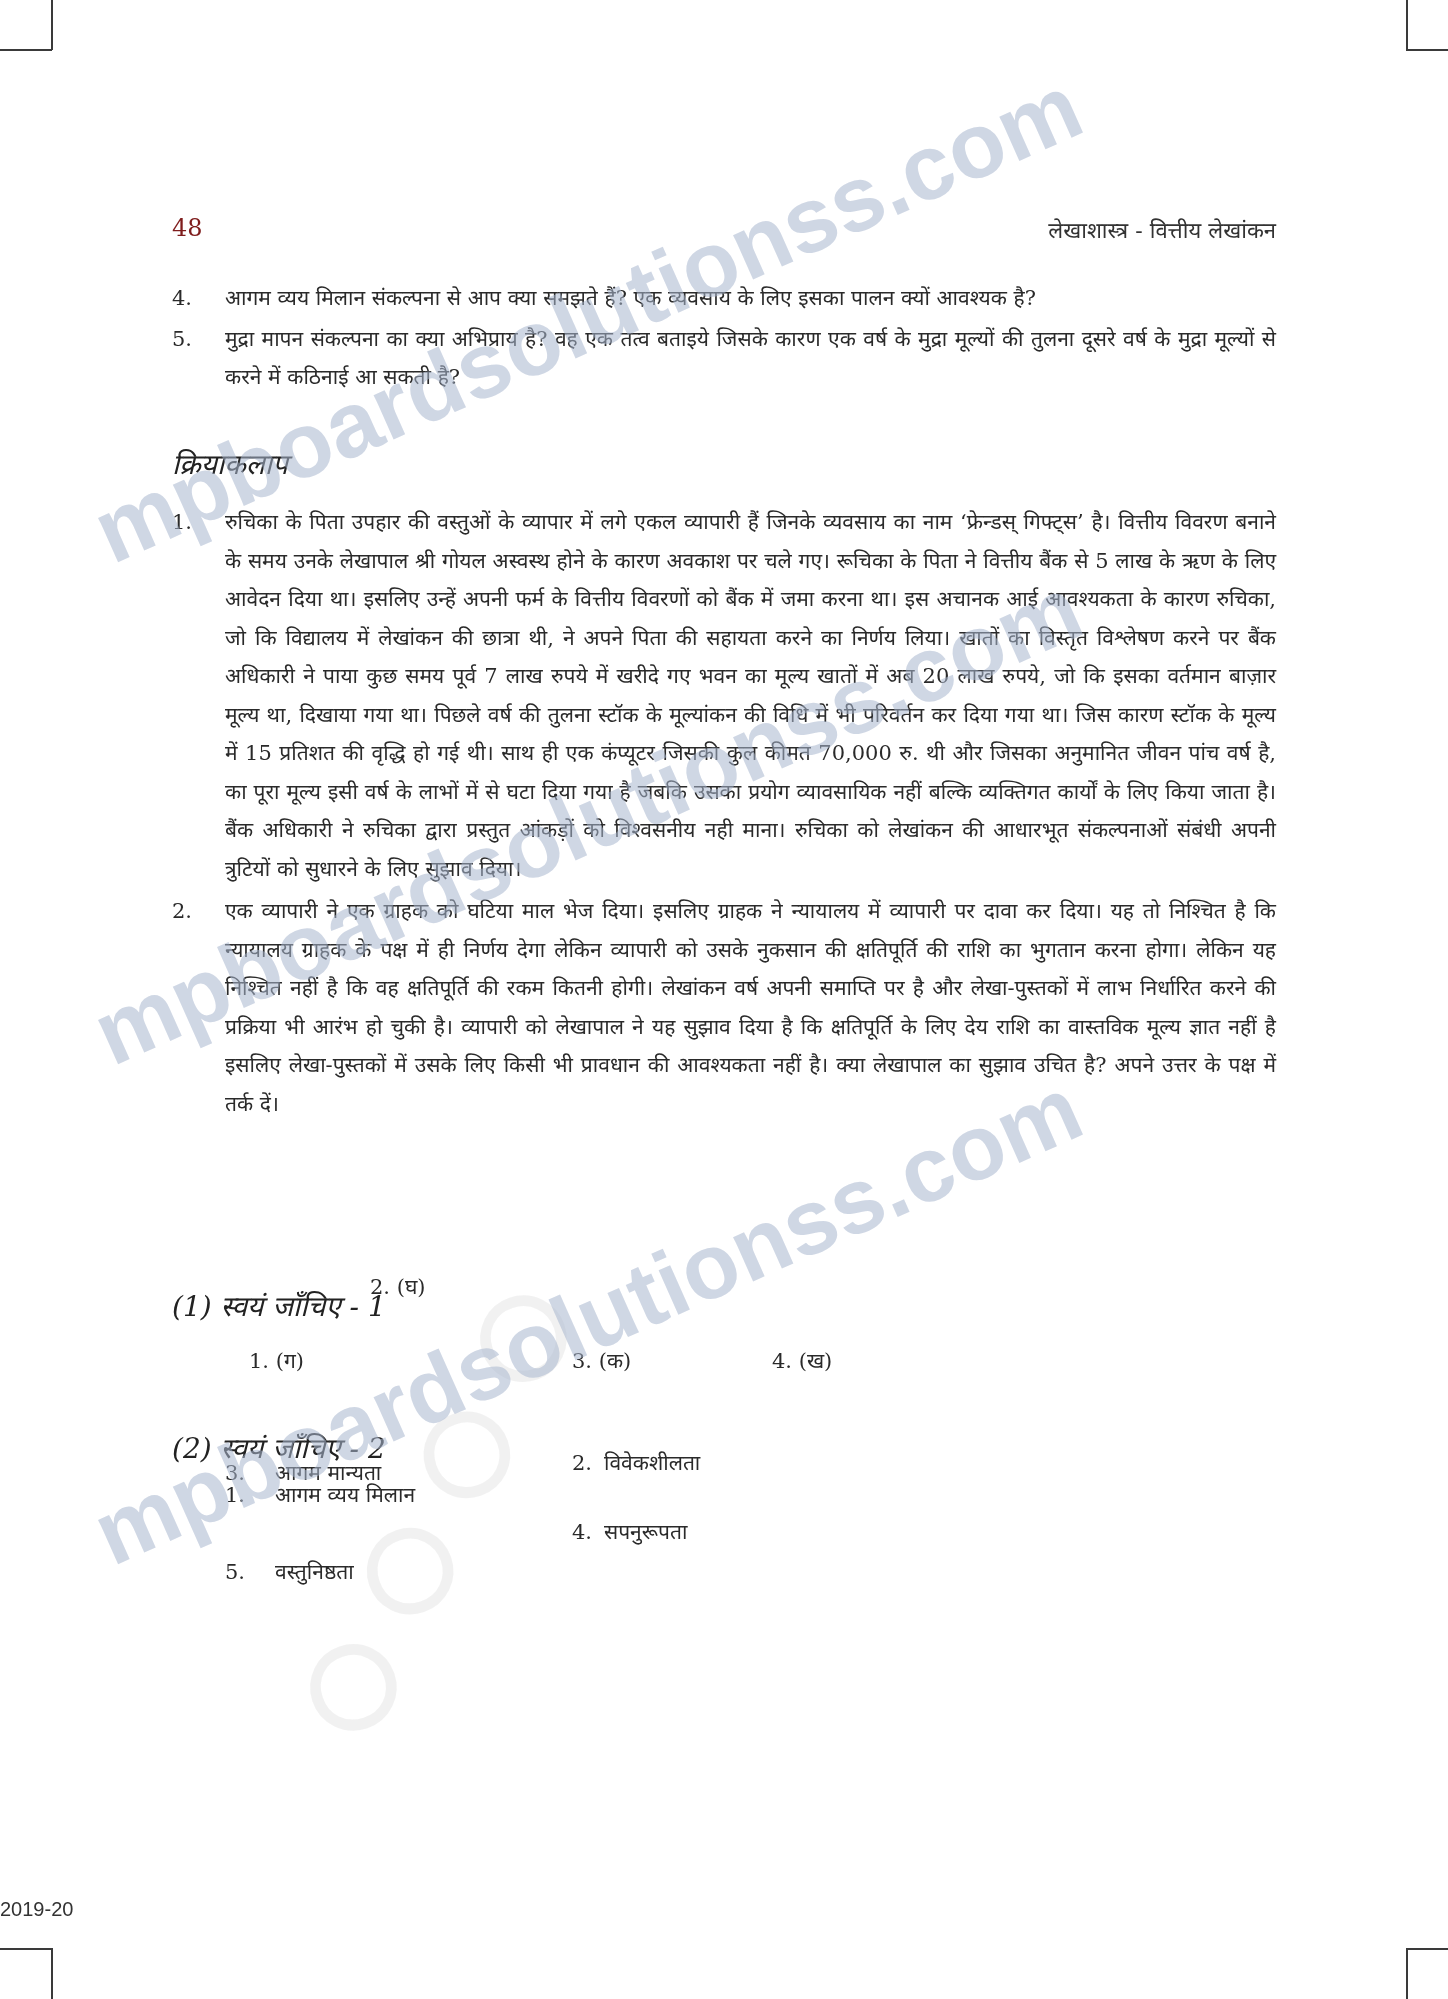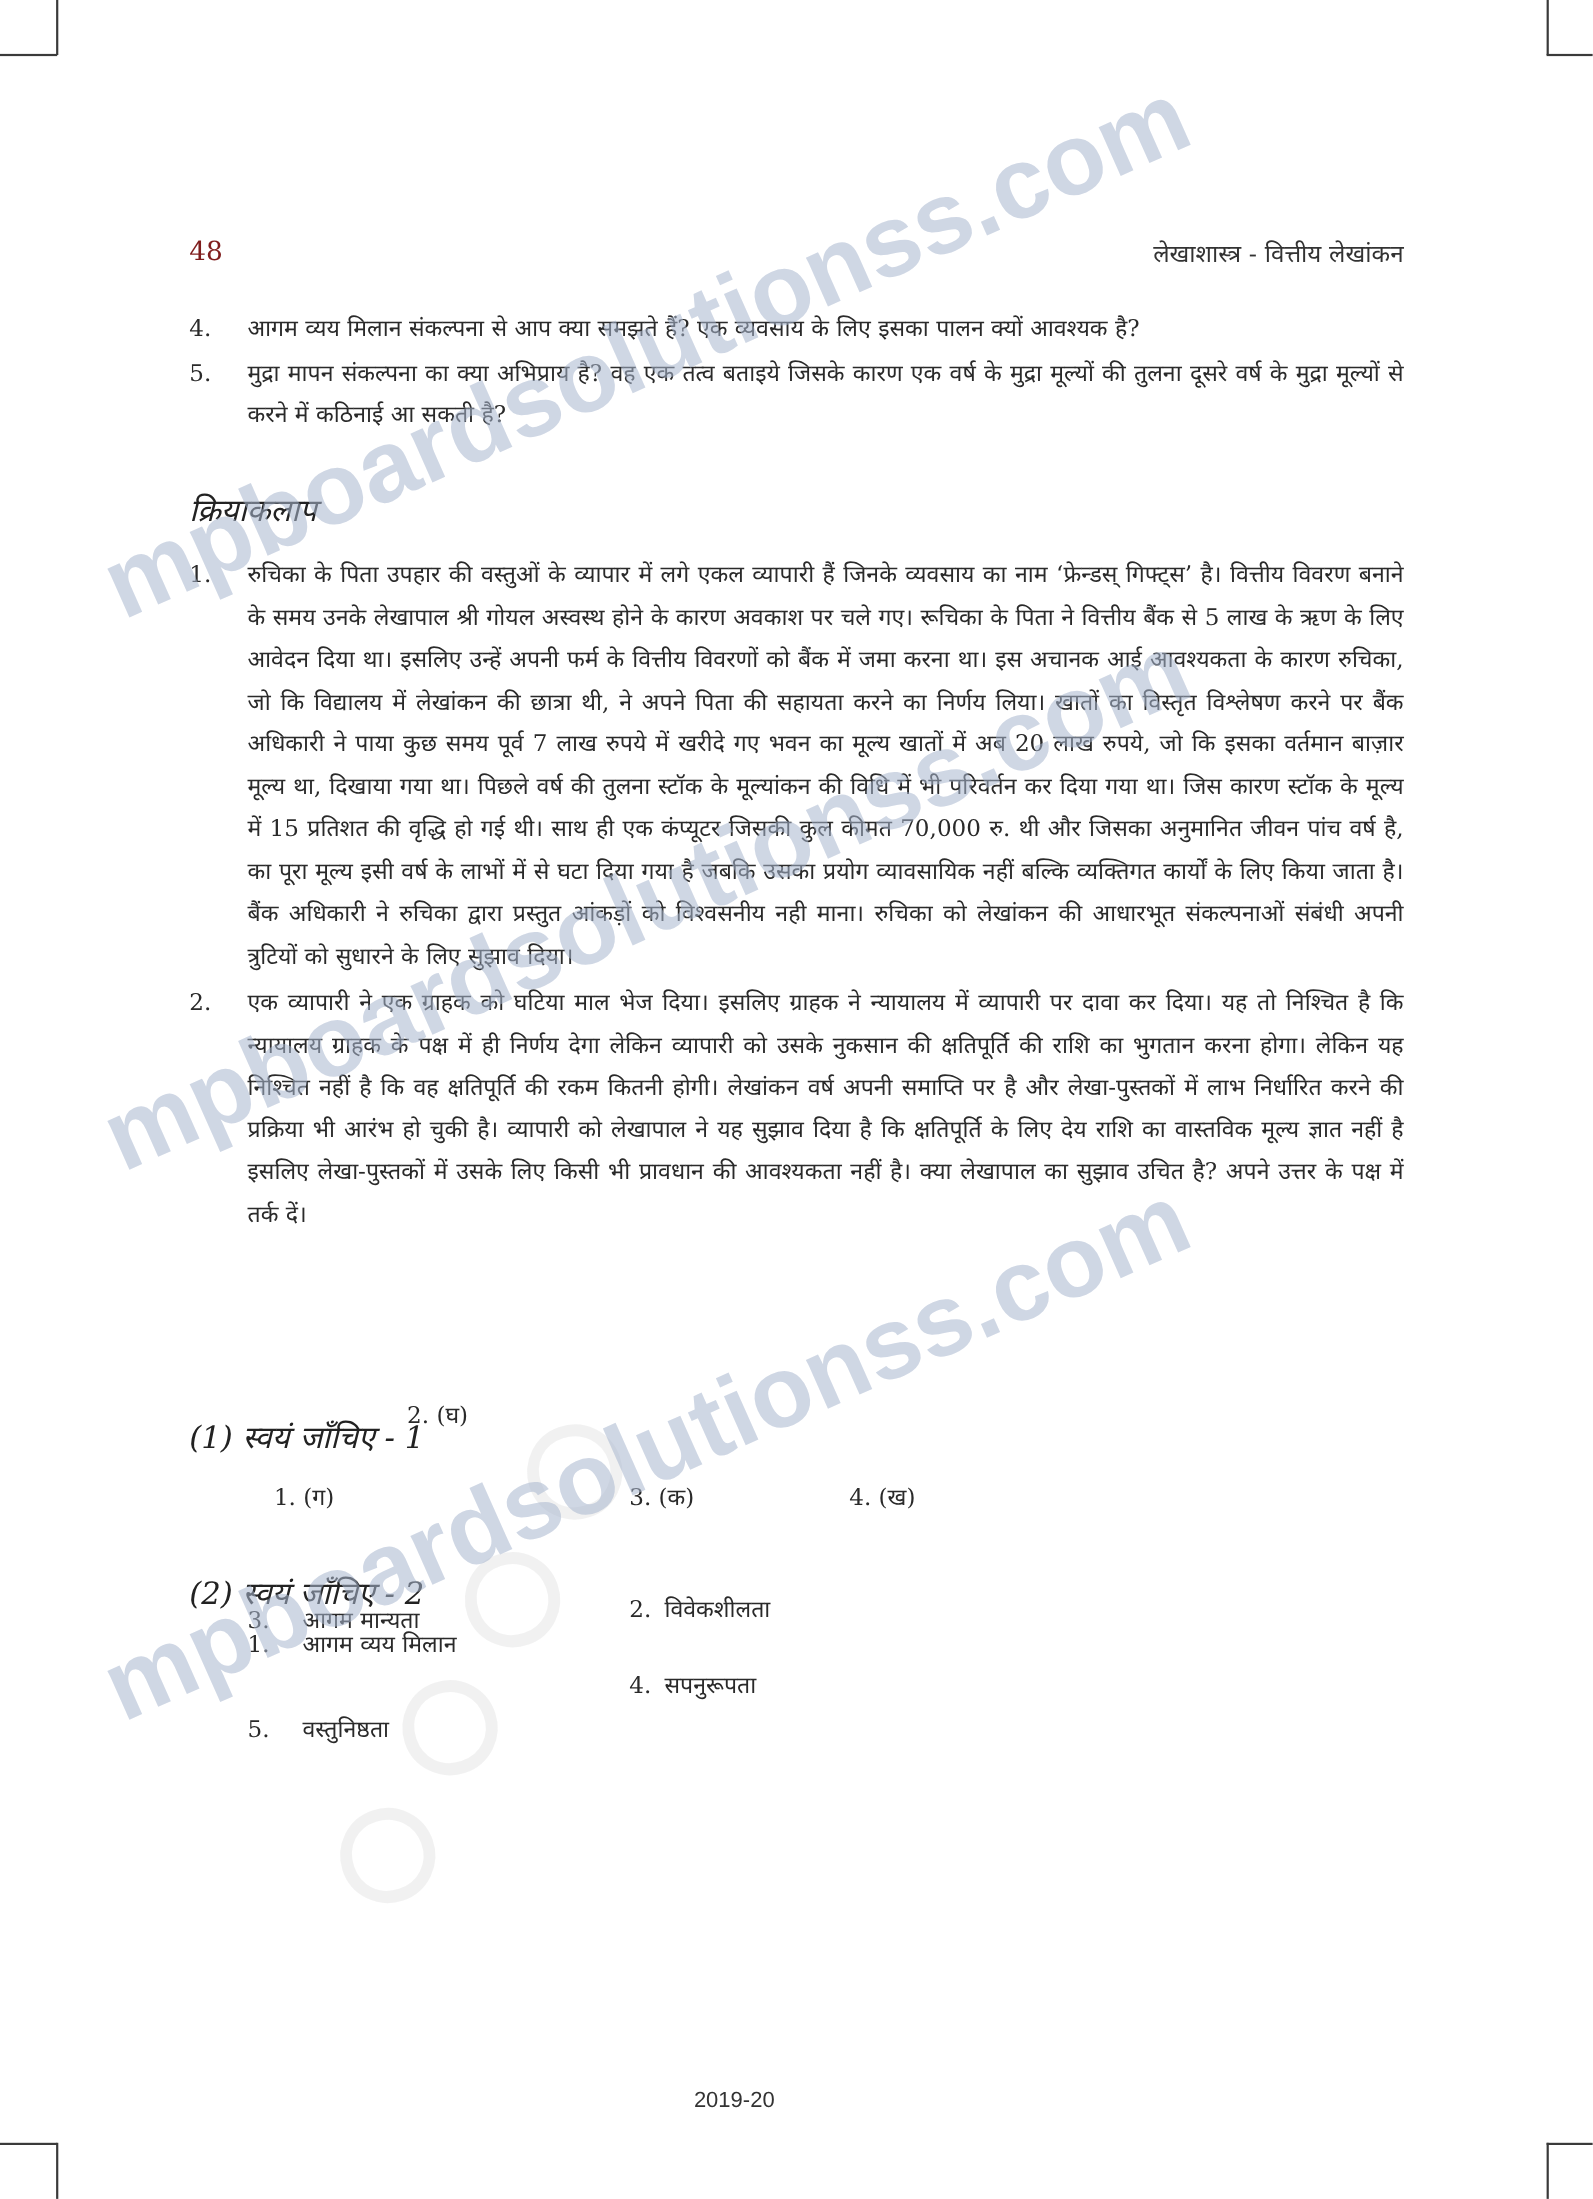--- a/index.html
+++ b/index.html
@@ -7,21 +7,21 @@
          font-family:"DejaVu Serif", "Liberation Serif", serif; color:#2a2a2a; }
   .crop { position:absolute; background:#3a3a3a; }
   .page-num { position:absolute; left:172px; top:214px; font-size:24px; color:#7f1d1d; }
   .running-head { position:absolute; right:172px; top:214px; font-size:22px; color:#333; }
   .block { position:absolute; left:172px; width:1104px; font-size:21px; line-height:38.5px; }
   .item { display:flex; }
   .num { width:53px; flex:0 0 53px; }
   .txt { flex:1; text-align:justify; text-align-last:left; }
   .heading-it { position:absolute; left:172px; font-size:28px; font-style:italic; color:#222; }
   .ans-row { position:absolute; font-size:21px; }
-  .footer { position:absolute; left:0; width:1335px; top:1898px; text-align:center;
+  .footer { position:absolute; left:0; width:1335px; top:1898px; 
             font-family:"Liberation Sans", sans-serif; font-size:20px; color:#333; }
   .wm { position:absolute; font-family:"Liberation Sans", sans-serif; font-weight:bold;
         font-size:92px; color:#a9b7cf; opacity:0.55; transform:rotate(-24deg);
         transform-origin:left top; white-space:nowrap; pointer-events:none; }
   .wm2 { position:absolute; font-family:"Liberation Sans", sans-serif; font-size:120px;
          color:#d9d9d9; opacity:0.35; transform:rotate(-64deg); transform-origin:left top;
          white-space:nowrap; pointer-events:none; }
 </style>
 </head>
 <body>

